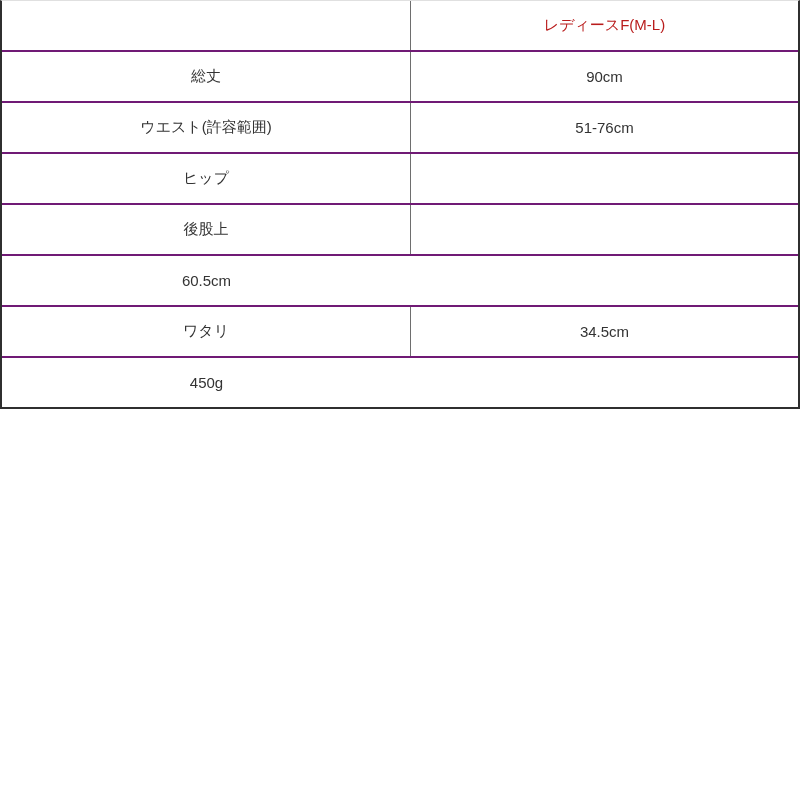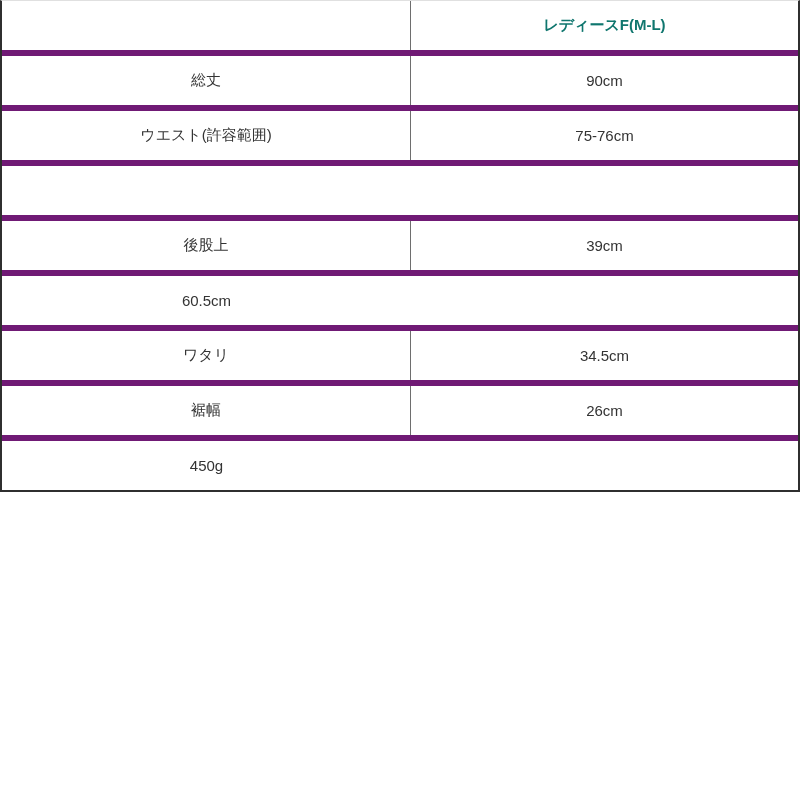--- a/index.html
+++ b/index.html
@@ -18,37 +18,37 @@
     border-bottom: 2px solid #2f2f2f;
     border-top: 1px solid #e0e0e0;
     background: #ffffff;
   }
   .trow {
     display: grid;
     grid-template-columns: 409px 1fr;
     height: 49px;
   }
   .trow + .trow {
-    border-top: 6px solid #701a75;
+    border-top: 2px solid #701a75;
   }
   .tcell {
     display: flex;
     align-items: center;
     justify-content: center;
     font-size: 15px;
     color: #333333;
     overflow: hidden;
     white-space: nowrap;
   }
   .tcell.label {
     border-right: 1px solid #6e6e6e;
   }
   .trow.header .tcell {
-    font-weight: bold;
-    color: #0f766e;
+    font-weight: normal;
+    color: #b91c1c;
   }
   .below-space {
     height: 307px;
     background: #ffffff;
   }
 </style>
 </head>
 <body>
 
 <div class="size-table">
@@ -58,45 +58,41 @@
     <div class="tcell">レディースF(M-L)</div>
   </div>
 
   <div class="trow">
     <div class="tcell label">総丈</div>
     <div class="tcell">90cm</div>
   </div>
 
   <div class="trow">
     <div class="tcell label">ウエスト(許容範囲)</div>
-    <div class="tcell">75-76cm</div>
+    <div class="tcell">51-76cm</div>
   </div>
 
   <div class="trow">
+    <div class="tcell label">ヒップ</div>
   </div>
 
 
   <div class="trow">
     <div class="tcell label">後股上</div>
-    <div class="tcell">39cm</div>
   </div>
 
   <div class="trow">
     <div class="tcell">60.5cm</div>
   </div>
 
   <div class="trow">
     <div class="tcell label">ワタリ</div>
     <div class="tcell">34.5cm</div>
   </div>
 
-  <div class="trow">
-    <div class="tcell label">裾幅</div>
-    <div class="tcell">26cm</div>
-  </div>
 
   <div class="trow">
     <div class="tcell">450g</div>
   </div>
 
 </div>
 
 <div class="below-space"></div>
 
 </body></html>

